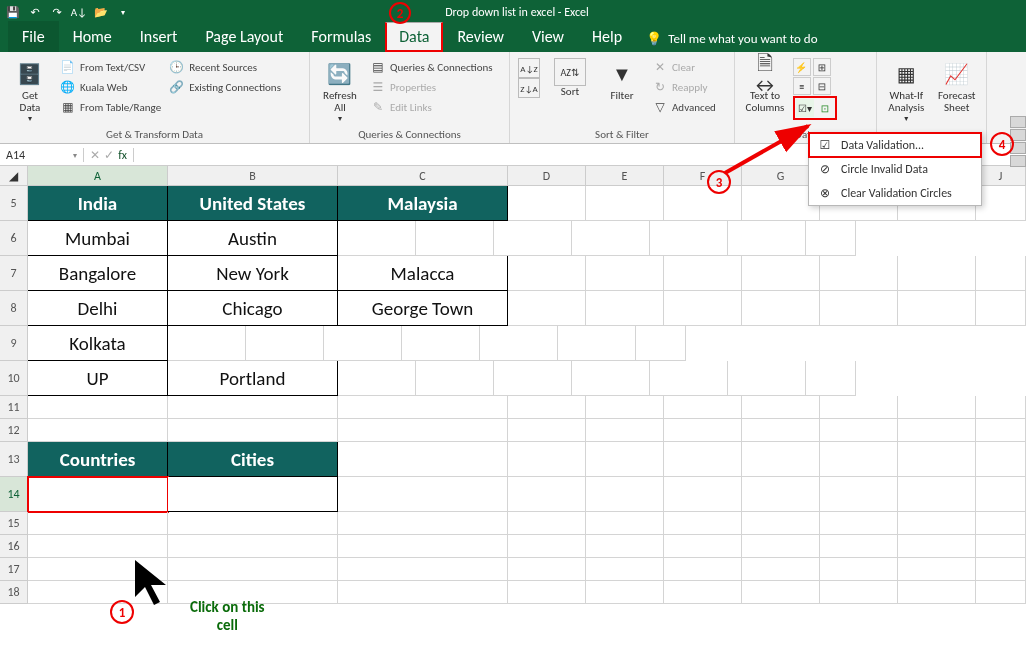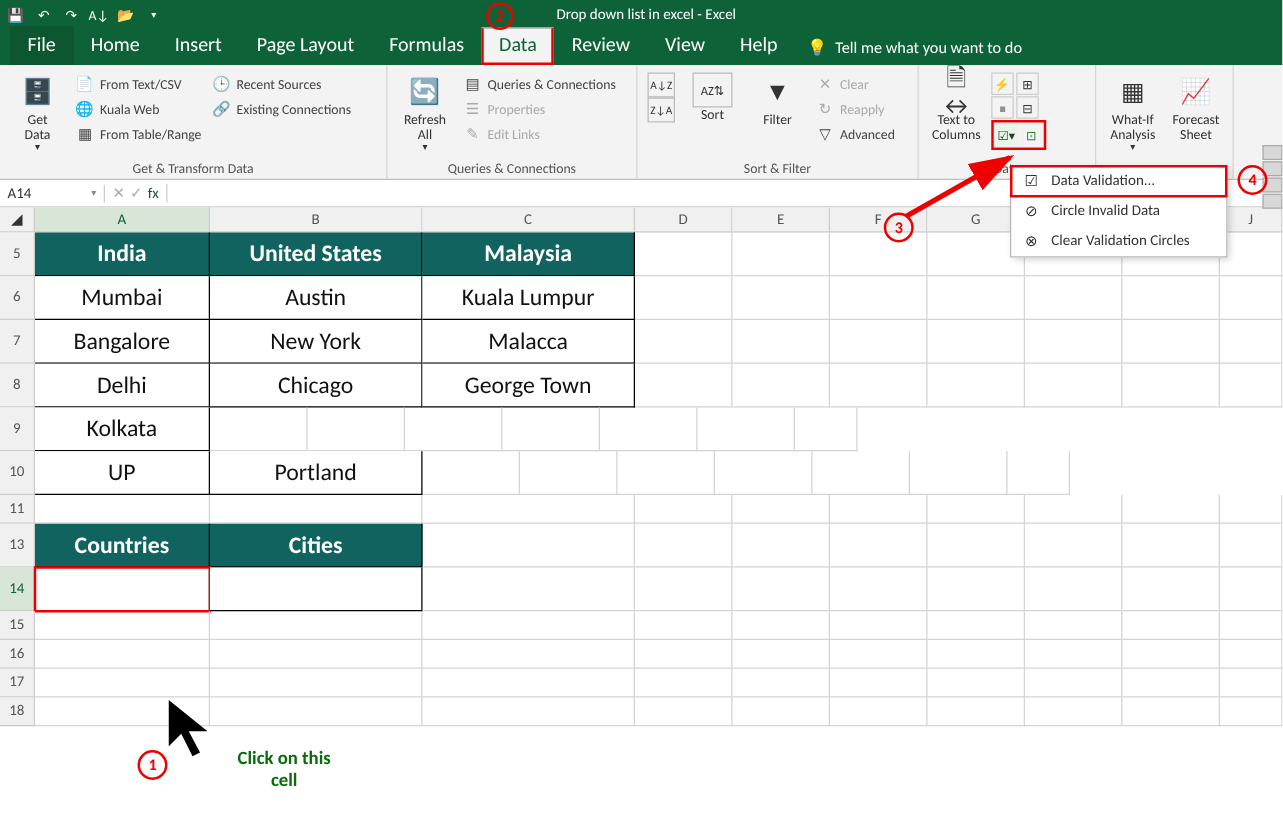--- a/index.html
+++ b/index.html
@@ -320,21 +320,20 @@
     <div class="cell" style="width:78px; height:35px;"></div>
     <div class="cell" style="width:78px; height:35px;"></div>
     <div class="cell" style="width:50px; height:35px;"></div>
   </div>
 
   <div id="data-rows">
       <div class="sheet-row">
         <div class="row-head" style="height: 35px;">6</div>
         <div class="cell tdata" style="width: 140px;">Mumbai</div>
         <div class="cell tdata" style="width: 170px;">Austin</div>
-        <div class="cell tdata" style="width: 170px;">Kuala Lumpur</div>
         <div class="cell" style="height: 35px; width: 78px;"></div>
         <div class="cell" style="height: 35px; width: 78px;"></div>
         <div class="cell" style="height: 35px; width: 78px;"></div>
         <div class="cell" style="height: 35px; width: 78px;"></div>
         <div class="cell" style="height: 35px; width: 78px;"></div>
         <div class="cell" style="height: 35px; width: 78px;"></div>
         <div class="cell" style="height: 35px; width: 50px;"></div>
       </div>
       <div class="sheet-row">
         <div class="row-head" style="height: 35px;">7</div>
@@ -393,20 +392,33 @@
     <div class="cell" style="width:170px;"></div>
     <div class="cell" style="width:170px;"></div>
     <div class="cell" style="width:78px;"></div>
     <div class="cell" style="width:78px;"></div>
     <div class="cell" style="width:78px;"></div>
     <div class="cell" style="width:78px;"></div>
     <div class="cell" style="width:78px;"></div>
     <div class="cell" style="width:78px;"></div>
     <div class="cell" style="width:50px;"></div>
   </div>
+  <div class="sheet-row">
+    <div class="row-head">12</div>
+    <div class="cell" style="width:140px;"></div>
+    <div class="cell" style="width:170px;"></div>
+    <div class="cell" style="width:170px;"></div>
+    <div class="cell" style="width:78px;"></div>
+    <div class="cell" style="width:78px;"></div>
+    <div class="cell" style="width:78px;"></div>
+    <div class="cell" style="width:78px;"></div>
+    <div class="cell" style="width:78px;"></div>
+    <div class="cell" style="width:78px;"></div>
+    <div class="cell" style="width:50px;"></div>
+  </div>
 
   <div class="sheet-row">
     <div class="row-head" style="height:35px;">13</div>
     <div class="cell thead" style="width:140px;">Countries</div>
     <div class="cell thead" style="width:170px;">Cities</div>
     <div class="cell" style="width:170px; height:35px;"></div>
     <div class="cell" style="width:78px; height:35px;"></div>
     <div class="cell" style="width:78px; height:35px;"></div>
     <div class="cell" style="width:78px; height:35px;"></div>
     <div class="cell" style="width:78px; height:35px;"></div>

